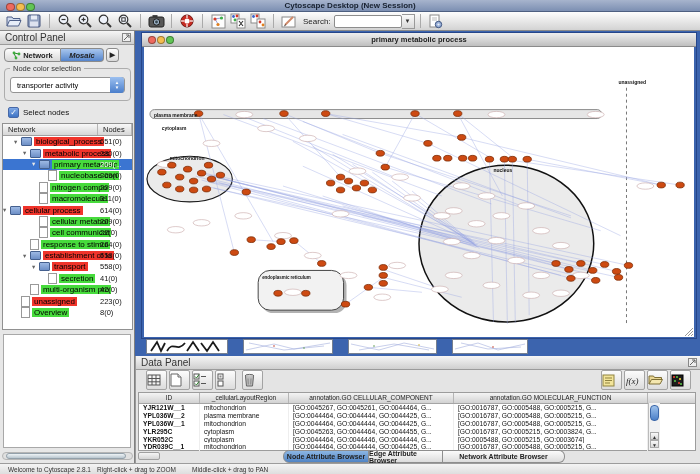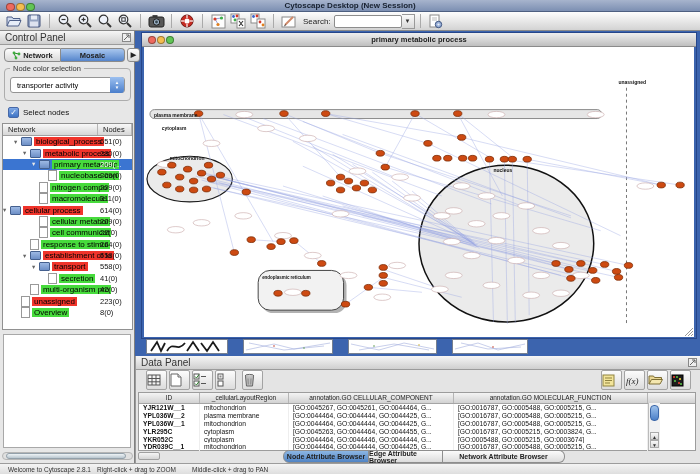--- a/index.html
+++ b/index.html
@@ -25,21 +25,21 @@
     font-size:6px;line-height:13px;text-align:center;color:#333}
   
   #control-panel{left:0;top:31px;width:135px;height:432px;background:#e7e7e7;border-right:1px solid #808080;box-sizing:border-box}
   .panel-header{height:13px;background:linear-gradient(#f6f6f6,#cfcfcf);border-bottom:1px solid #9b9b9b;
     font-size:10px;color:#333;line-height:13px;padding-left:5px;position:relative}
   .float-ic{position:absolute;right:3px;top:2px}
   #cp-tabs{position:absolute;left:4px;top:17px;height:14px;display:flex}
   .seg{height:14px;box-sizing:border-box;border:1px solid #8b8b8b;font-size:7.5px;font-weight:bold;
     display:flex;align-items:center;justify-content:center;color:#222}
   #seg-network{width:57px;border-radius:4px 0 0 4px;background:linear-gradient(#fdfdfd,#d9d9d9)}
-  #seg-mosaic{width:64px;border-left:none;border-radius:0 4px 4px 0;background:linear-gradient(#a8c6ee,#5585cc);}
+  #seg-mosaic{width:43px;border-left:none;border-radius:0 4px 4px 0;background:linear-gradient(#a8c6ee,#5585cc);font-style:italic;}
   #seg-arrow{width:13px;margin-left:2px;border-radius:3px;background:linear-gradient(#fdfdfd,#d9d9d9);font-size:7px}
   #colorsel-group{position:absolute;left:4px;top:37px;width:127px;height:33px;border:1px solid #adadad;border-radius:4px;box-sizing:border-box}
   #colorsel-legend{position:absolute;top:-5px;left:5px;background:#e7e7e7;padding:0 3px;font-size:7.5px;color:#333}
   #combo{position:absolute;left:5px;top:8px;width:115px;height:16px;background:#fff;border:1px solid #949494;
     border-radius:3px;font-size:7.5px;line-height:16px;padding-left:6px;box-sizing:border-box}
   #combo-cap{position:absolute;right:0;top:-1px;width:14px;height:16px;border-radius:0 3px 3px 0;
     background:linear-gradient(#9cc0f0,#4a7ecb);color:#fff;font-size:4.5px;line-height:5px;text-align:center;padding-top:3px;box-sizing:border-box}
   #selnodes-row{position:absolute;left:8px;top:76px;display:flex;align-items:center}
   #selnodes-box{width:9px;height:9px;border-radius:2px;border:1px solid #4668a8;
     background:linear-gradient(#7ea8e6,#3f74c4);color:#fff;font-size:8px;line-height:9px;text-align:center}

